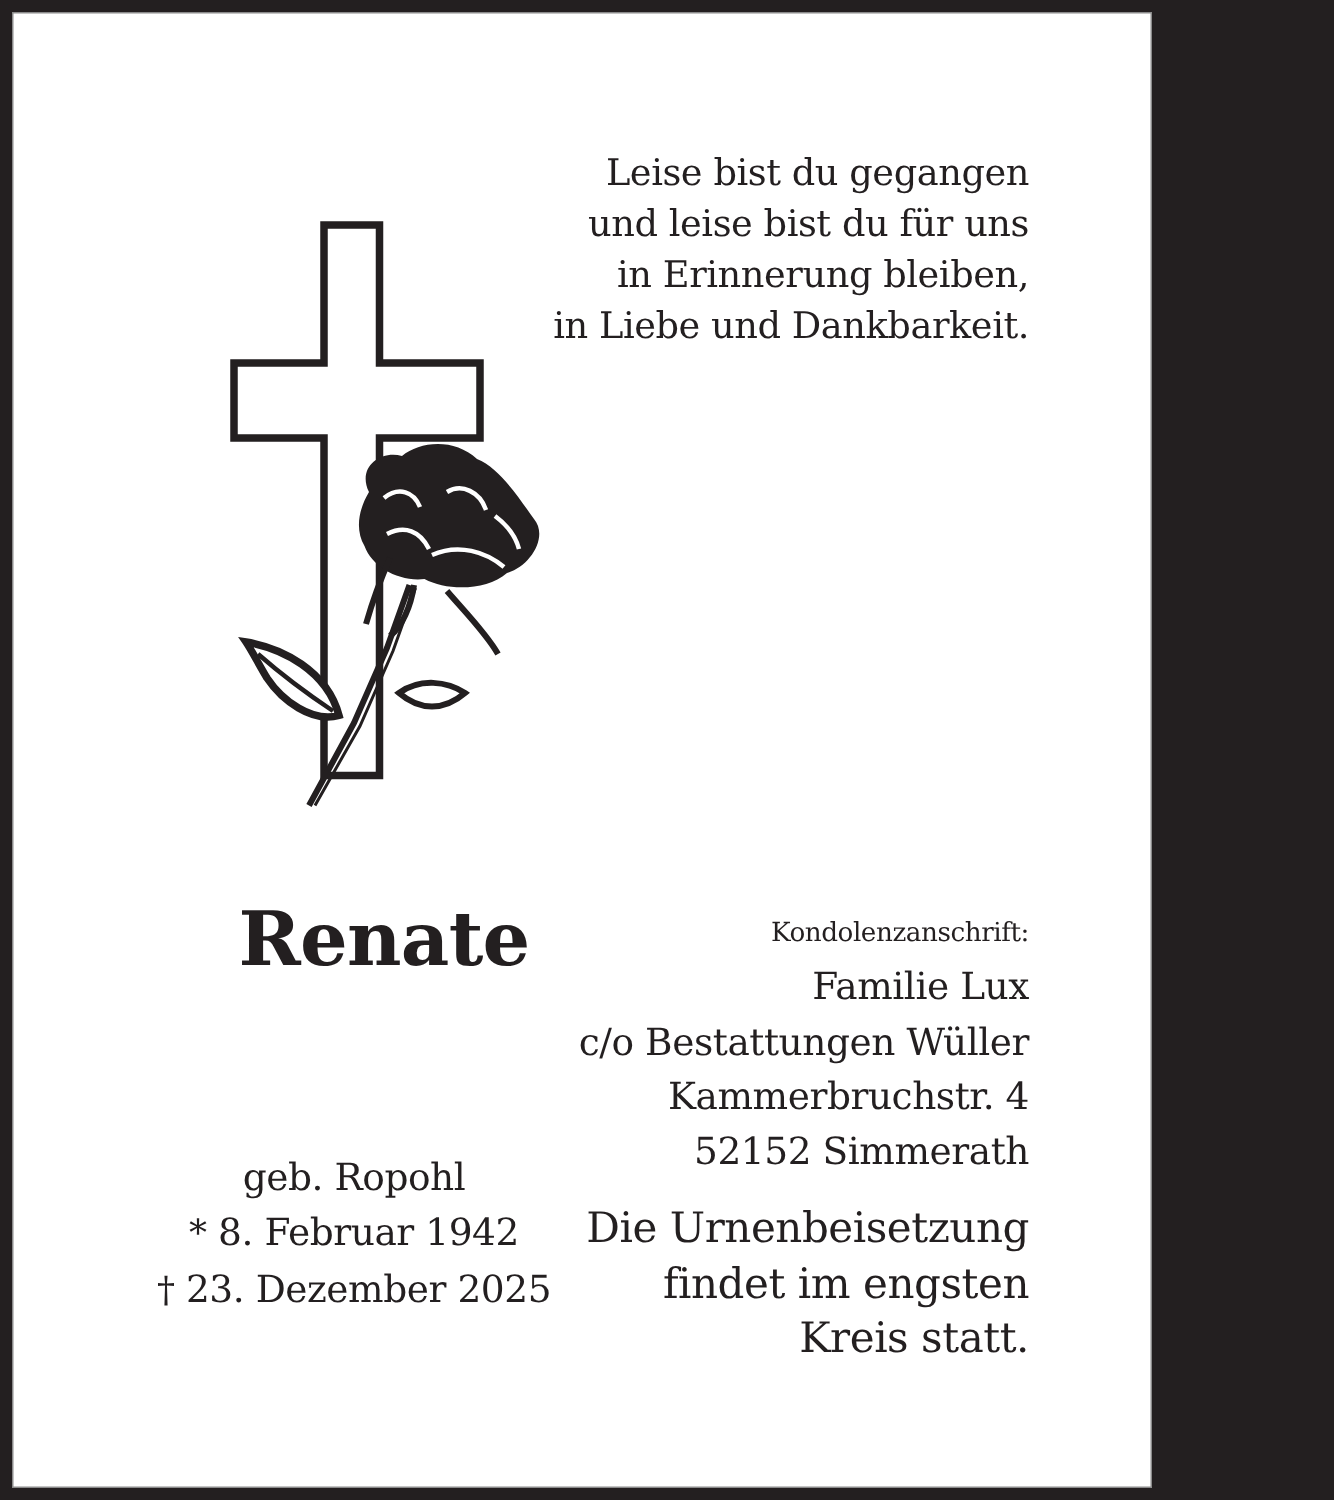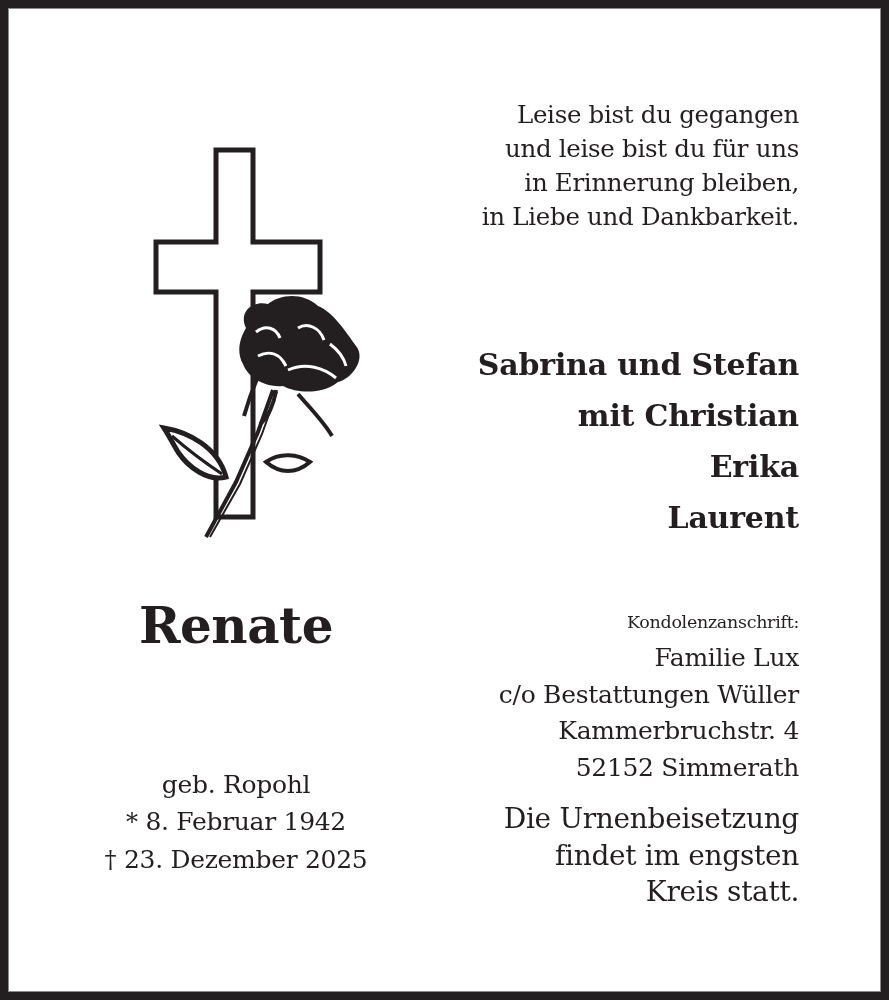--- a/index.html
+++ b/index.html
@@ -7,33 +7,33 @@
     width: 889px; height: 1000px;
     background: #231f20;
     font-family: "DejaVu Serif", "Liberation Serif", serif;
     color: #231f20;
     position: relative;
     overflow: hidden;
   }
   .card {
     position: absolute;
     left: 8px; top: 8px;
-    width: 873px; height: 984px;
+    width: 760px; height: 984px;
     background: #ffffff;
     box-shadow: inset 0 0 0 1px #8a8a8a;
   }
   .t { position: absolute; white-space: nowrap; }
   .right { right: 82px; text-align: right; }
   .poem { top: 90px; font-size: 24.5px; line-height: 34px; letter-spacing: -0.3px; }
   .family { top: 331px; font-size: 30px; line-height: 51px; font-weight: bold; letter-spacing: -0.2px; }
   .kond-label { top: 604px; font-size: 17.5px; letter-spacing: -0.3px; }
   .address { top: 632px; font-size: 25px; line-height: 36.5px; letter-spacing: -0.3px; }
   .urn { top: 793px; font-size: 28px; line-height: 36.5px; letter-spacing: -0.3px; }
   .left-col { left: 0; width: 456px; text-align: center; }
-  .name { top: 588px; font-size: 50px; line-height: 60px; font-weight: bold; letter-spacing: -0.5px; }
+  .name { top: 588px; font-size: 50px; line-height: 60px; font-weight: bold; letter-spacing: -0.5px; padding-left: 20px; }
   .details { top: 758px; font-size: 25px; line-height: 37px; letter-spacing: -0.3px; }
   .symbol { font-size: 24px; }
   .cross-graphic { position: absolute; left: 140px; top: 124px; width: 230px; height: 420px; }
 </style>
 </head>
 <body>
 
 <div class="card">
 
   <svg class="cross-graphic" viewBox="0 0 230 420">
@@ -53,26 +53,20 @@
     <path d="M112 240 C104 258 100 270 96 284 M150 262 C162 276 176 290 184 304 M128 258 C126 272 120 286 112 292" fill="none" stroke="#231f20" stroke-width="4"></path>
   </svg>
 
   <div class="t right poem">
     <div>Leise bist du gegangen</div>
     <div>und leise bist du für uns</div>
     <div>in Erinnerung bleiben,</div>
     <div>in Liebe und Dankbarkeit.</div>
   </div>
 
-  <div class="t right family">
-    <div>Sabrina und Stefan</div>
-    <div>mit Christian</div>
-    <div>Erika</div>
-    <div>Laurent</div>
-  </div>
 
   <div class="t left-col name">
     <div>Renate</div>
   </div>
 
   <div class="t left-col details">
     <div>geb. Ropohl</div>
     <div>
       <span class="symbol">*</span>
       <span>8. Februar 1942</span>

